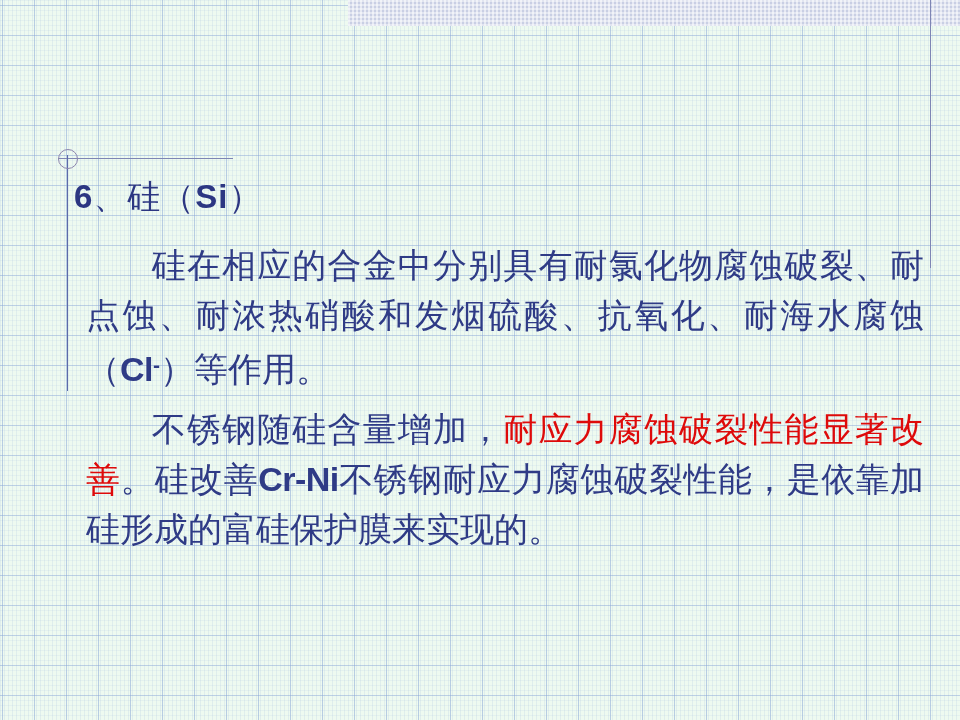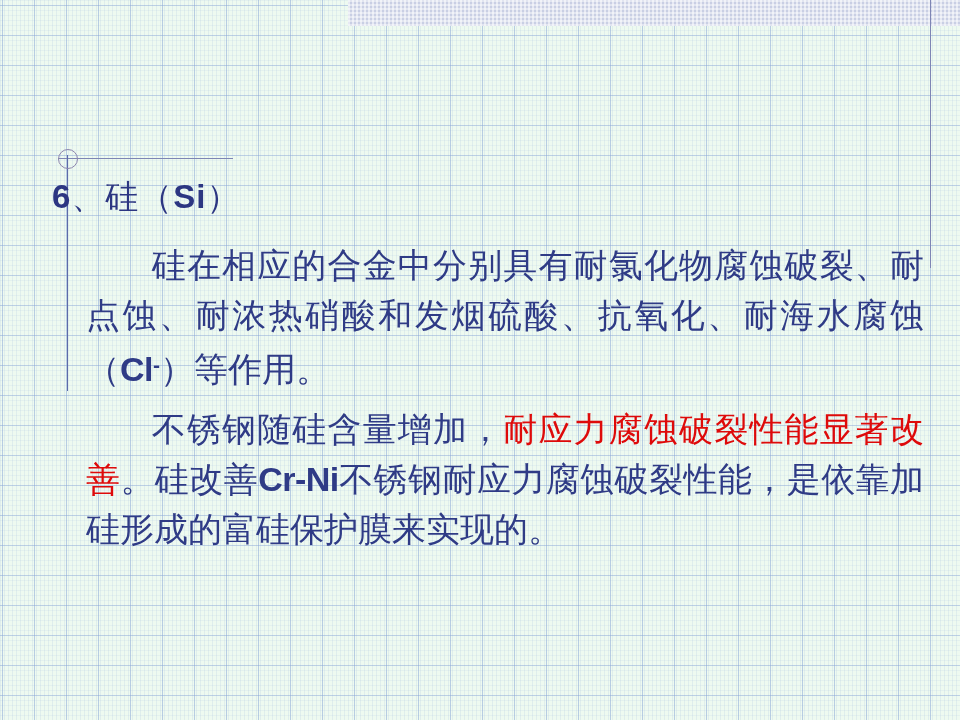--- a/index.html
+++ b/index.html
@@ -95,21 +95,21 @@
     width: 18px;
     height: 18px;
     border: 1px solid #8d86ae;
     border-radius: 50%;
     background: transparent;
   }
 
   
   .heading {
     position: absolute;
-    left: 52px;
+    left: 74px;
     top: 175px;
     color: #2c3682;
     font-family: "DejaVu Serif", "Liberation Serif", serif;
     font-size: 33px;
     font-weight: bold;
     letter-spacing: 1px;
     white-space: nowrap;
   }
   .heading .sans {
     font-family: "Liberation Sans", "DejaVu Sans", sans-serif;

